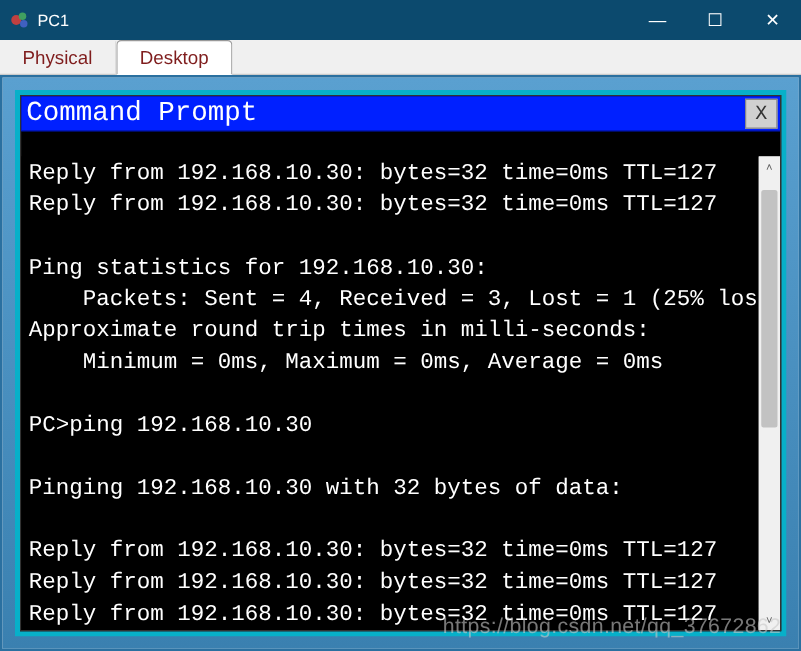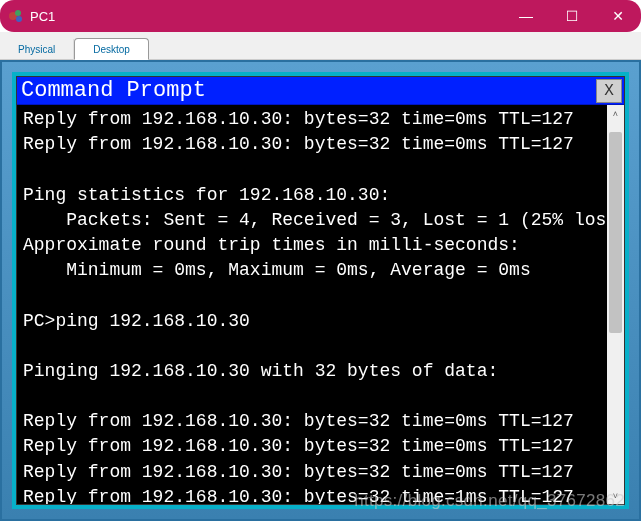--- a/index.html
+++ b/index.html
@@ -5,26 +5,25 @@
   * { margin: 0; padding: 0; box-sizing: border-box; }
   body {
     font-family: "Segoe UI", Tahoma, sans-serif;
     background: #fff;
     width: 641px;
     height: 521px;
     overflow: hidden;
   }
   .titlebar {
     height: 32px;
-    background: #be185d;
+    background: #0c4a6e;
     color: #fff;
     display: flex;
     align-items: center;
     padding-left: 8px;
-    border-radius: 14px;
   }
   .titlebar-icon {
     width: 16px; height: 16px;
     margin-right: 6px;
     display: inline-block;
   }
   .titlebar-icon svg { width:16px; height:16px; }
   .titlebar-title { font-size: 13px; flex: 0 0 auto; }
   .titlebar-spacer { flex: 1; }
   .win-btn {
@@ -34,22 +33,22 @@
   }
   .tab-strip {
     height: 28px;
     background: #f0f0f0;
     border-bottom: 1px solid #ccc;
     display: flex;
     align-items: flex-end;
   }
   .tab {
     padding: 5px 18px 4px 18px;
-    font-size: 10px;
-    color: #0369a1;
+    font-size: 15px;
+    color: #7f1d1d;
     border-right: 1px solid #ddd;
     background: #f0f0f0;
     border-bottom: 1px solid #ccc;
     margin-bottom: -1px;
     cursor: pointer;
   }
   .tab.active {
     background: #fff;
     border: 1px solid #999;
     border-bottom: 1px solid #fff;
@@ -73,20 +72,21 @@
     display: flex;
     flex-direction: column;
   }
   .cmd-window {
     width: 100%;
     height: 100%;
     display: flex;
     flex-direction: column;
     background: #000;
     border: 1px solid #333;
+    gap: 20px;
   }
   .cmd-titlebar {
     height: 28px;
     background: #0020ff;
     border-bottom: 1px solid #0015c0;
     display: flex;
     align-items: center;
     padding-left: 4px;
   }
   .cmd-title {

